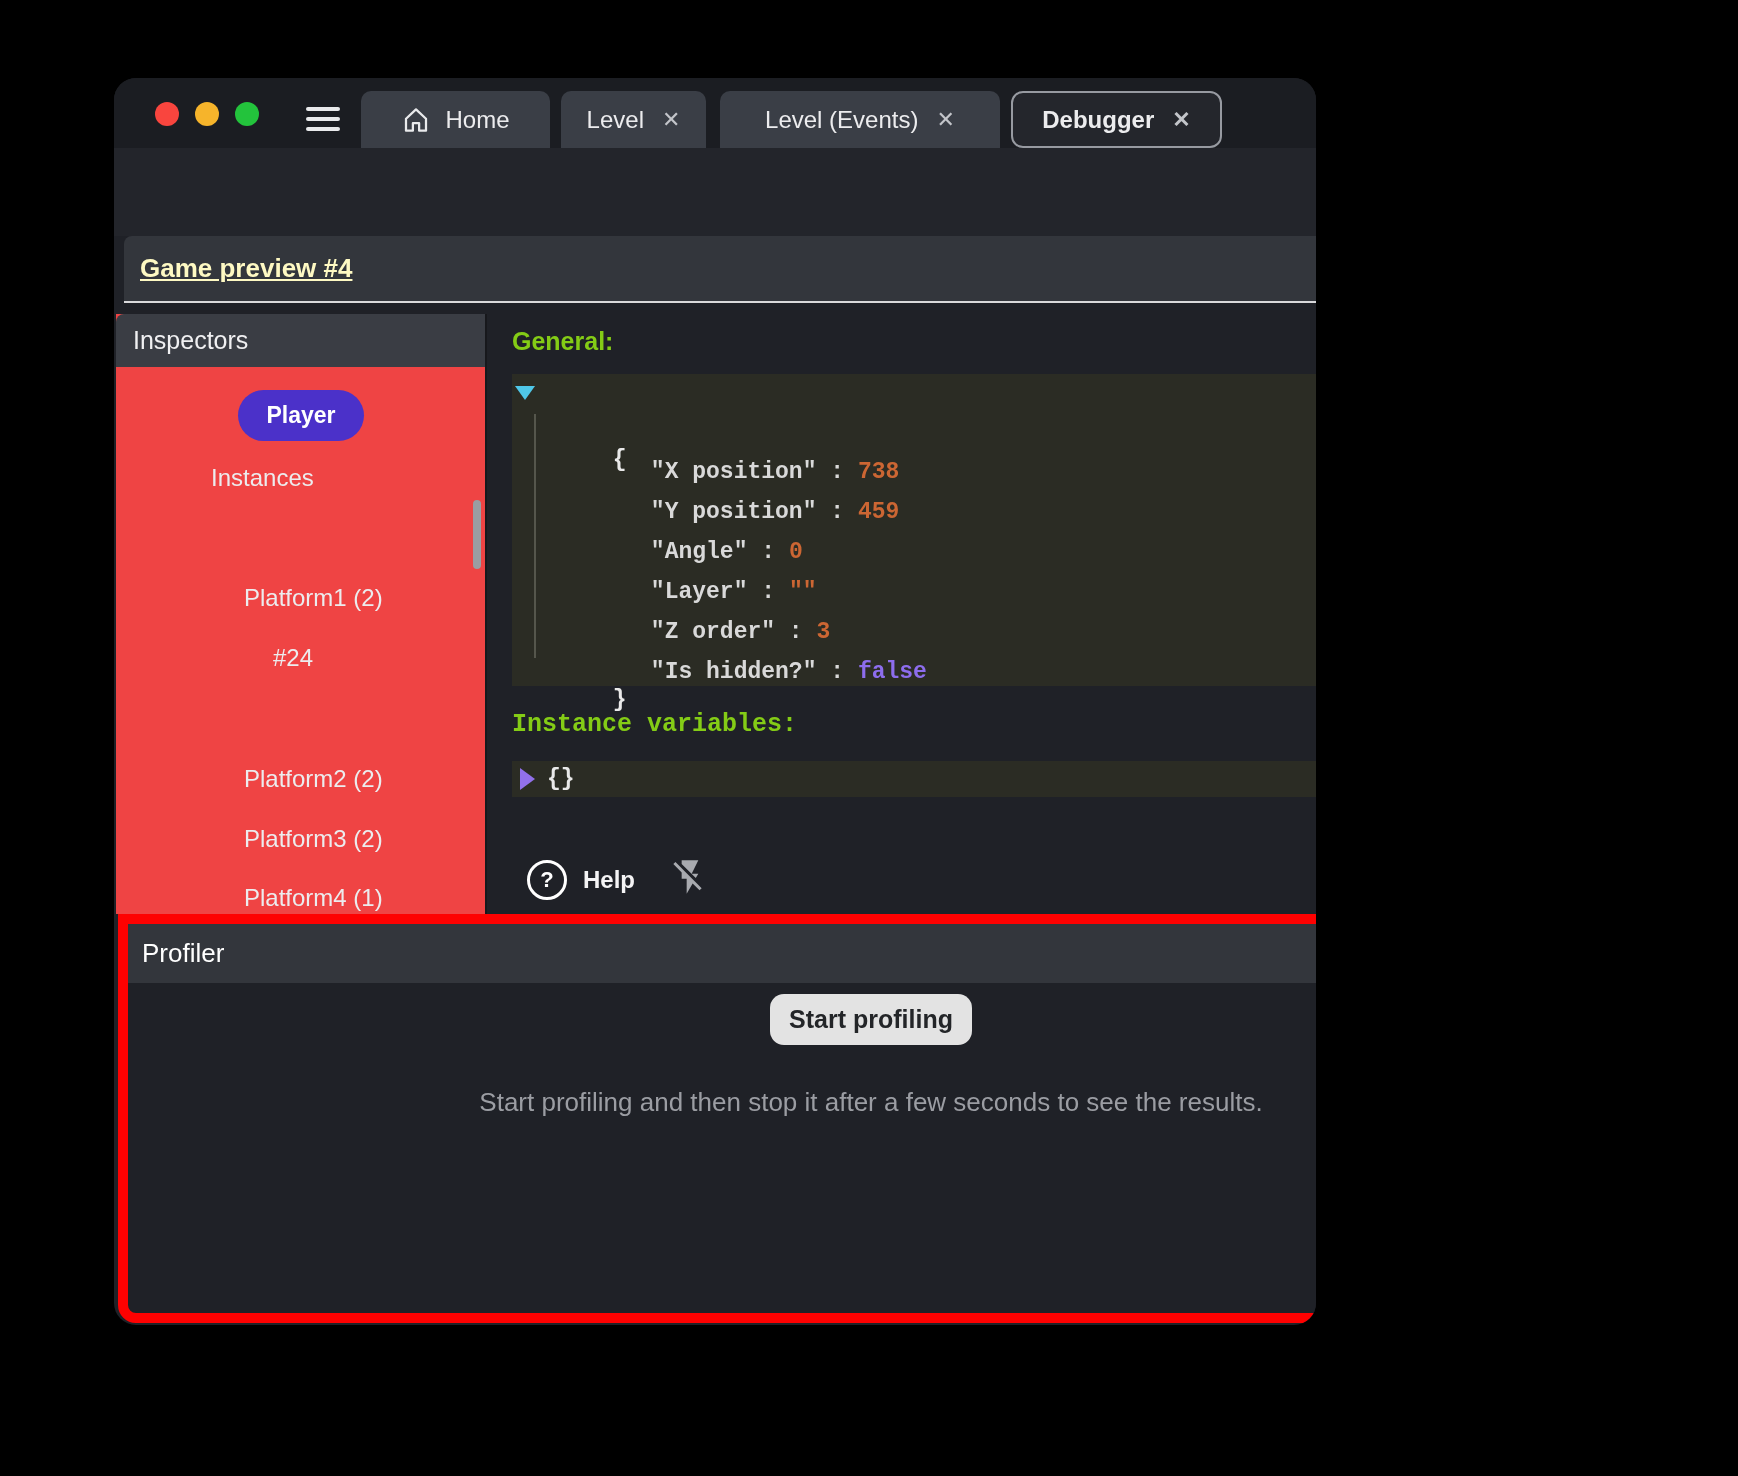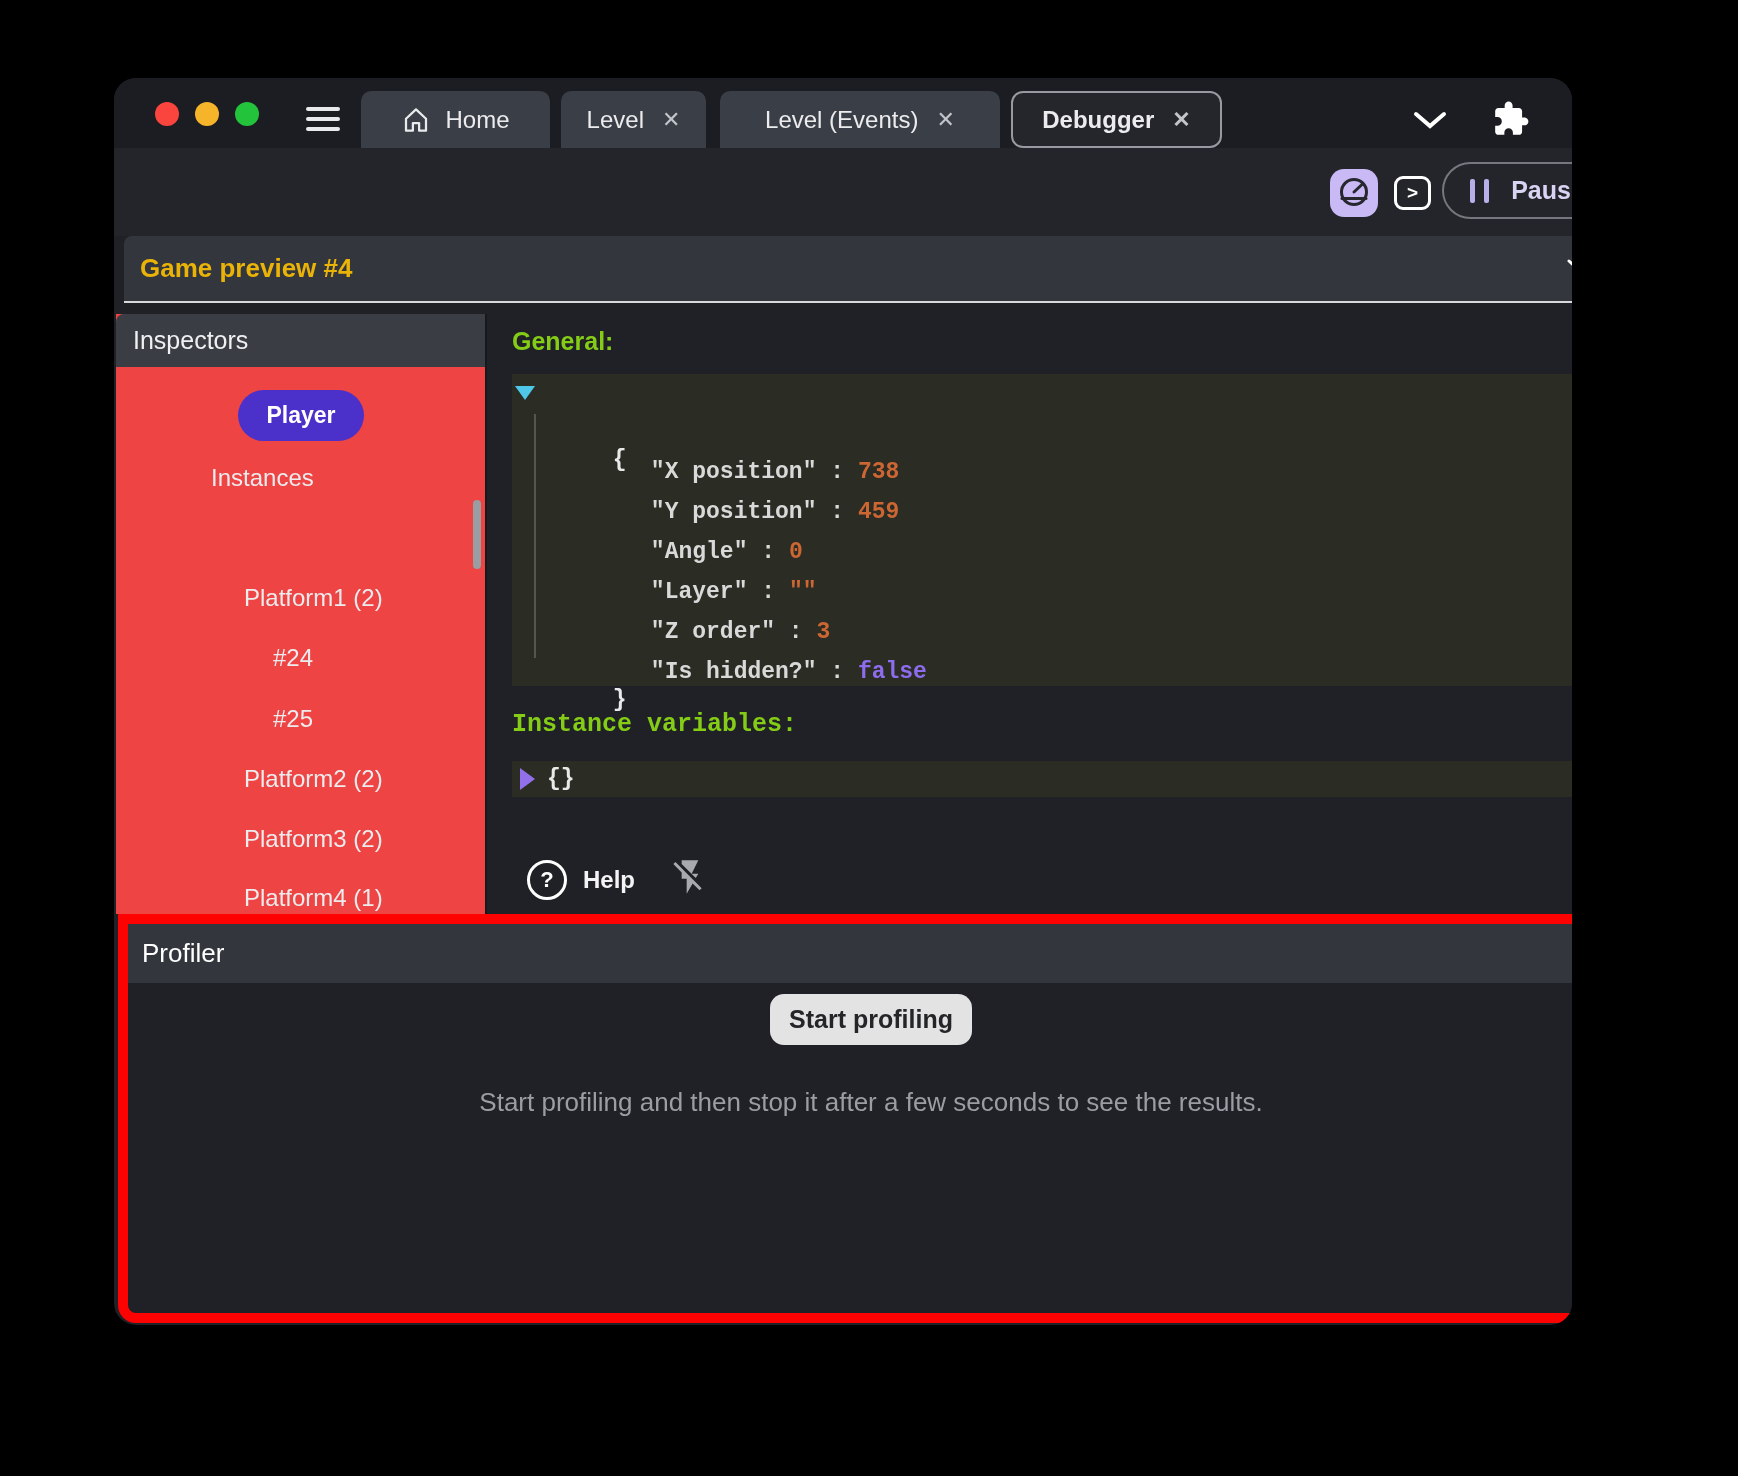--- a/index.html
+++ b/index.html
@@ -1,20 +1,20 @@
 <!DOCTYPE html>
 <html><head>
 <meta charset="utf-8">
 <style>
   * { margin:0; padding:0; box-sizing:border-box; }
   html,body { width:1738px; height:1476px; background:#000; overflow:hidden;
               font-family:"Liberation Sans", sans-serif; }
 
   
-  .window { position:absolute; left:114px; top:78px; width:1458px; height:1247px;
+  .window { position:absolute; left:114px; top:78px; width:1202px; height:1247px;
             background:#1f2127; border-radius:22px; overflow:hidden; }
 
   
   .titlebar { position:absolute; left:0; top:0; width:100%; height:70px; background:#1b1d22; }
   .light { position:absolute; top:24px; width:24px; height:24px; border-radius:50%; }
   .light.red    { left:41px;  background:#f9453e; }
   .light.yellow { left:81px;  background:#f6b42b; }
   .light.green  { left:121px; background:#23c33c; }
   .burger { position:absolute; left:192px; top:29px; width:34px; height:26px; cursor:pointer; }
   .burger i { position:absolute; left:0; width:34px; height:4px; background:#e9eaec; border-radius:2px; display:block; }
@@ -53,21 +53,21 @@
                display:flex; align-items:center; justify-content:center; gap:22px; }
   .pause-bars { display:flex; gap:9px; }
   .pause-bars i { display:block; width:5px; height:24px; background:#b9b0ea; border-radius:2px; }
   .pause-label { color:#d9d3f4; font-size:25px; font-weight:700; }
 
   
   .preview-bar { position:absolute; left:10px; top:158px; width:1491px; height:67px;
                  background:#33363c; border-radius:8px 8px 0 0; cursor:pointer;
                  border-bottom:2px solid #d9d9db;
                  display:flex; align-items:center; justify-content:space-between; padding:0 22px 0 16px; }
-  .preview-title { color:#eab308; font-size:26px; font-weight:600; }
+  .preview-title { color:#fef9c3; font-size:26px; font-weight:600;text-decoration:underline; }
 
   
   .sidebar { position:absolute; left:2px; top:236px; width:371px; height:600px;
              background:#ef4444; border-right:2px solid #17181c; }
   .sidebar-header { height:53px; background:#3a3d44; border-radius:8px 0 0 0;
                     display:flex; align-items:center; padding-left:17px;
                     color:#f0f0f2; font-size:25px; font-weight:500; }
   .refresh-btn { position:absolute; left:122px; top:76px; width:126px; height:51px;
                  background:#4b31c9; border:none; border-radius:26px; cursor:pointer;
                  color:#fff; font-size:23px; font-weight:700;
@@ -223,21 +223,20 @@
 
   <div class="sidebar">
     <div class="sidebar-header">
       <span>Inspectors</span>
     </div>
     <button class="refresh-btn">Player</button>
 
     <div class="tree-row row-0" data-depth="0">Instances</div>
     <div class="tree-row row-2" data-depth="1">Platform1 (2)</div>
     <div class="tree-row row-3" data-depth="2">#24</div>
-    <div class="tree-row row-4" data-depth="2">#25</div>
     <div class="tree-row row-5" data-depth="1">Platform2 (2)</div>
     <div class="tree-row row-6" data-depth="1">Platform3 (2)</div>
     <div class="tree-row row-7" data-depth="1">Platform4 (1)</div>
 
     <div class="sidebar-scrollbar"></div>
   </div>
 
   <div class="section-label lbl-general">General:</div>
 
   <div class="json-box">

